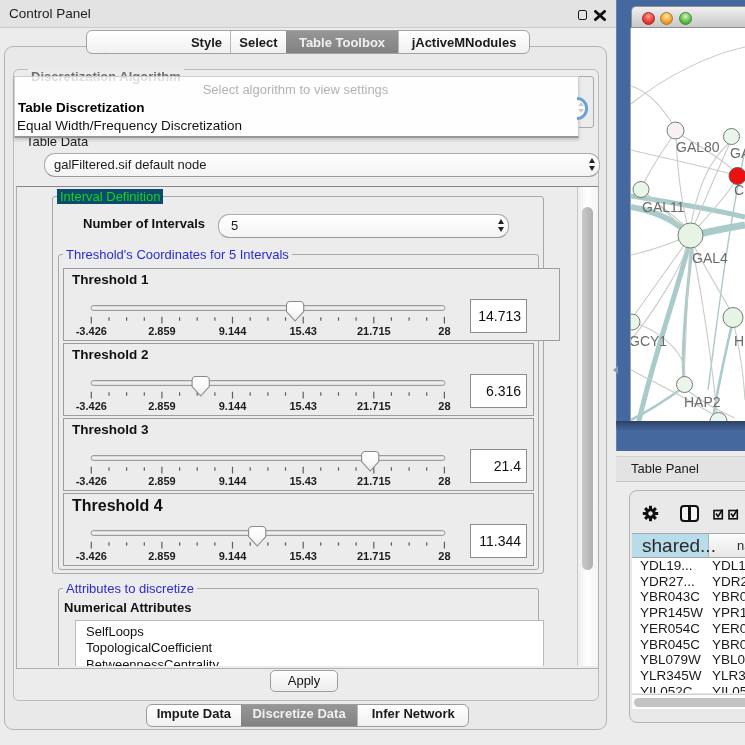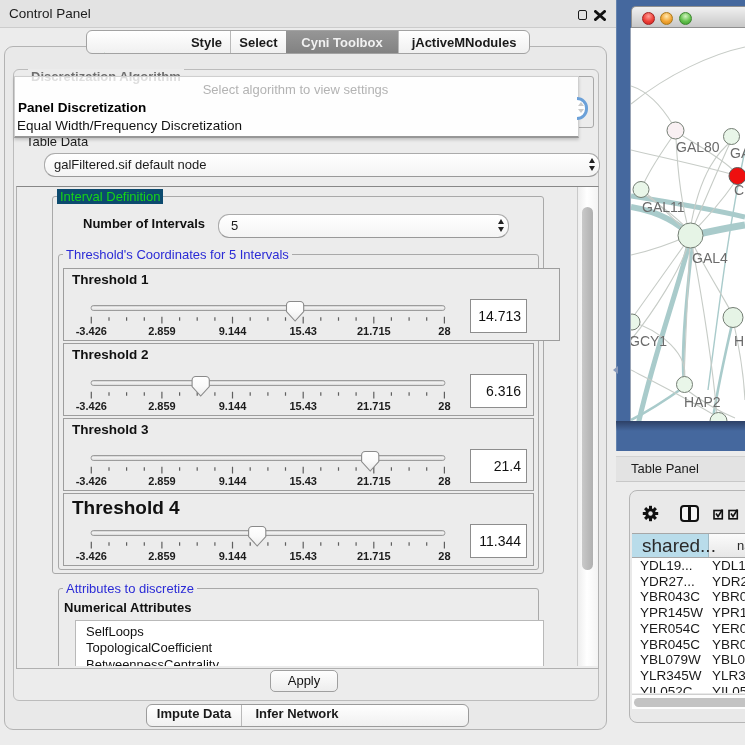--- a/index.html
+++ b/index.html
@@ -30,21 +30,21 @@
     <svg width="14" height="18" viewBox="0 0 14 18" style="margin-right:4px;">
       <path d="M4.4 7 V16 M4.4 10.5 H9.5 M4.4 16 H9.5" stroke="#5c5c6c" stroke-width="1.4" fill="none"></path>
       <circle cx="4.4" cy="5" r="2.6" fill="#52b35c" stroke="#2a7a35" stroke-width="1"></circle>
       <circle cx="10" cy="10.5" r="2.6" fill="#52b35c" stroke="#2a7a35" stroke-width="1"></circle>
       <circle cx="10" cy="16" r="2.6" fill="#52b35c" stroke="#2a7a35" stroke-width="1"></circle>
     </svg>
     <span>Network</span>
   </div>
   <div style="width:47px;display:flex;align-items:center;justify-content:center;border-right:1px solid #b9b9b9;">Style</div>
   <div style="width:55px;display:flex;align-items:center;justify-content:center;">Select</div>
-  <div style="width:112px;display:flex;align-items:center;justify-content:center;background:linear-gradient(#969696,#828282);color:#f1f1f1;">Cyni Toolbox</div>
+  <div style="width:112px;display:flex;align-items:center;justify-content:center;background:linear-gradient(#969696,#828282);color:#f1f1f1;">Table Toolbox</div>
   <div style="width:130px;display:flex;align-items:center;justify-content:center;border-left:1px solid #b9b9b9;">jActiveMNodules</div>
 </div>
 
 <div class="abs" style="left:22px;top:76px;width:570px;height:50px;border:1px solid #a9a9a9;border-radius:3px;"></div>
 <div class="abs" style="left:28px;top:69px;font-size:13px;font-weight:bold;color:#6f6f6f;background:#ececec;padding:0 3px;">Discretization Algorithm</div>
 
 <div class="abs" style="left:548px;top:97px;width:34px;height:17px;background:#ffffff;border:3px solid #6ba0d8;border-radius:11px;z-index:52;clip-path:inset(-1px -1px -1px 29px);"></div>
 <div class="abs" style="left:578px;top:102px;width:0;height:0;border-left:3px solid transparent;border-right:3px solid transparent;border-bottom:4.5px solid #c9c9c9;z-index:53;"></div>
 <div class="abs" style="left:578px;top:109px;width:0;height:0;border-left:3px solid transparent;border-right:3px solid transparent;border-top:4.5px solid #c9c9c9;z-index:53;"></div>
 
@@ -113,21 +113,21 @@
           <text x="27.3" y="65.5" text-anchor="middle" font-size="11" font-weight="bold" fill="#1c1c1c" font-family="Liberation Sans,sans-serif">-3.426</text>
           <text x="97.9" y="65.5" text-anchor="middle" font-size="11" font-weight="bold" fill="#1c1c1c" font-family="Liberation Sans,sans-serif">2.859</text>
           <text x="168.5" y="65.5" text-anchor="middle" font-size="11" font-weight="bold" fill="#1c1c1c" font-family="Liberation Sans,sans-serif">9.144</text>
           <text x="239.2" y="65.5" text-anchor="middle" font-size="11" font-weight="bold" fill="#1c1c1c" font-family="Liberation Sans,sans-serif">15.43</text>
           <text x="309.8" y="65.5" text-anchor="middle" font-size="11" font-weight="bold" fill="#1c1c1c" font-family="Liberation Sans,sans-serif">21.715</text>
           <text x="380.4" y="65.5" text-anchor="middle" font-size="11" font-weight="bold" fill="#1c1c1c" font-family="Liberation Sans,sans-serif">28</text>
         </svg>
         <div class="abs" style="left:406px;top:30px;width:55px;height:32px;background:#fff;border:1px solid #8d8d8d;font-size:14px;color:#111;line-height:32px;text-align:right;"><span style="margin-right:5px;">21.4</span></div>
       </div>
       <div class="abs" style="left:46px;top:306px;width:469px;height:71px;border:1px solid #9d9d9d;background:#ececec;">
-        <div class="abs" style="left:8px;top:3px;font-size:19px;font-weight:bold;color:#111;">Threshold 4</div>
+        <div class="abs" style="left:8px;top:3px;font-size:16px;font-weight:bold;color:#111;">Threshold 4</div>
         <svg class="abs" style="left:0;top:0;" width="469" height="71" viewBox="0 0 469 71">
           <rect x="27" y="36.5" width="354" height="5" rx="2.5" fill="url(#trk)" stroke="#8e8e8e" stroke-width="0.8"></rect>
           <path d="M27.3 47.8 V54.6 M45.0 48.2 V51.8 M62.6 48.2 V51.8 M80.3 48.2 V51.8 M97.9 47.8 V54.6 M115.6 48.2 V51.8 M133.2 48.2 V51.8 M150.9 48.2 V51.8 M168.5 47.8 V54.6 M186.2 48.2 V51.8 M203.9 48.2 V51.8 M221.5 48.2 V51.8 M239.2 47.8 V54.6 M256.8 48.2 V51.8 M274.5 48.2 V51.8 M292.1 48.2 V51.8 M309.8 47.8 V54.6 M327.4 48.2 V51.8 M345.1 48.2 V51.8 M362.7 48.2 V51.8 M380.4 47.8 V54.6 " stroke="#5f5f5f" stroke-width="1.2"></path>
           <path transform="translate(193.2,0)" d="M -5 32.5 h 10 a 3.6 3.6 0 0 1 3.6 3.6 v 6.4 L 0 52 L -8.6 42.5 v -6.4 a 3.6 3.6 0 0 1 3.6 -3.6 z" fill="url(#thm)" stroke="#8a8a8a" stroke-width="1.1"></path>
           <text x="27.3" y="65.5" text-anchor="middle" font-size="11" font-weight="bold" fill="#1c1c1c" font-family="Liberation Sans,sans-serif">-3.426</text>
           <text x="97.9" y="65.5" text-anchor="middle" font-size="11" font-weight="bold" fill="#1c1c1c" font-family="Liberation Sans,sans-serif">2.859</text>
           <text x="168.5" y="65.5" text-anchor="middle" font-size="11" font-weight="bold" fill="#1c1c1c" font-family="Liberation Sans,sans-serif">9.144</text>
           <text x="239.2" y="65.5" text-anchor="middle" font-size="11" font-weight="bold" fill="#1c1c1c" font-family="Liberation Sans,sans-serif">15.43</text>
           <text x="309.8" y="65.5" text-anchor="middle" font-size="11" font-weight="bold" fill="#1c1c1c" font-family="Liberation Sans,sans-serif">21.715</text>
           <text x="380.4" y="65.5" text-anchor="middle" font-size="11" font-weight="bold" fill="#1c1c1c" font-family="Liberation Sans,sans-serif">28</text>
@@ -157,27 +157,28 @@
         <stop offset="0.5" stop-color="#fafafa"></stop>
       <stop offset="1" stop-color="#ebebeb"></stop>
     </linearGradient>
   </defs>
 </svg>
 
 <div class="abs" style="left:270px;top:670px;width:66px;height:20px;background:linear-gradient(#fefefe,#ededed);border:1px solid #9f9f9f;border-radius:5px;text-align:center;line-height:19px;font-size:13px;color:#111;">Apply</div>
 
 <div class="abs" style="left:146px;top:704px;width:321px;height:21px;border:1px solid #9b9b9b;border-radius:6px;background:linear-gradient(#ffffff,#f0f0f0);overflow:hidden;display:flex;font-size:13px;font-weight:600;color:#1a1a1a;line-height:17px;">
   <div style="width:94px;text-align:center;">Impute Data</div>
+  <div style="width:117px;text-align:center;background:linear-gradient(#969696,#828282);color:#f1f1f1;">Discretize Data</div>
   <div style="width:110px;text-align:center;border-left:1px solid #b9b9b9;">Infer Network</div>
 </div>
 
 <div class="abs" style="left:14px;top:76px;width:563px;height:59px;background:#fefefe;border:1px solid #cfcfcf;border-bottom:2px solid #979797;box-shadow:0 2px 3px rgba(0,0,0,0.18);z-index:50;"></div>
 <div class="abs" style="left:28px;top:69px;font-size:13px;font-weight:bold;color:#dedede;padding:0 3px;z-index:51;clip-path:inset(8px 0 0 0);">Discretization Algorithm</div>
 <div class="abs" style="left:14px;top:82px;width:563px;text-align:center;font-size:13px;color:#b3b3b3;z-index:51;">Select algorithm to view settings</div>
-<div class="abs" style="left:18px;top:100px;font-size:13.5px;font-weight:bold;color:#000;z-index:51;">Panel Discretization</div>
+<div class="abs" style="left:18px;top:100px;font-size:13.5px;font-weight:bold;color:#000;z-index:51;">Table Discretization</div>
 <div class="abs" style="left:17px;top:118px;font-size:13.5px;color:#111;z-index:51;">Equal Width/Frequency Discretization</div>
 
 <div class="abs" style="left:616px;top:0;width:129px;height:451px;background:#45689e;border-left:1px solid #6584af;"></div>
 <div class="abs" style="left:613px;top:366px;width:0;height:0;border-top:4px solid transparent;border-bottom:4px solid transparent;border-right:5px solid #8899bb;"></div>
 
 <div class="abs" style="left:616px;top:421px;width:129px;height:10px;background:linear-gradient(#2d4066,rgba(69,104,158,0));"></div>
 
 <div class="abs" style="left:631px;top:6px;width:114px;height:20px;background:linear-gradient(#f0f0f0,#c8c8c8);border-top:1px solid #909090;border-left:1px solid #909090;border-bottom:1px solid #8f8f8f;border-top-left-radius:5px;"></div>
 <div class="abs" style="left:641.5px;top:12px;width:11px;height:11px;border-radius:50%;background:radial-gradient(circle at 50% 30%,#ff9d96 0%,#ee4038 55%,#c81f1f 100%);border:0.5px solid #a02222;"></div>
 <div class="abs" style="left:660px;top:12px;width:11px;height:11px;border-radius:50%;background:radial-gradient(circle at 50% 30%,#ffe9b0 0%,#f2a535 55%,#d08414 100%);border:0.5px solid #a9791c;"></div>

